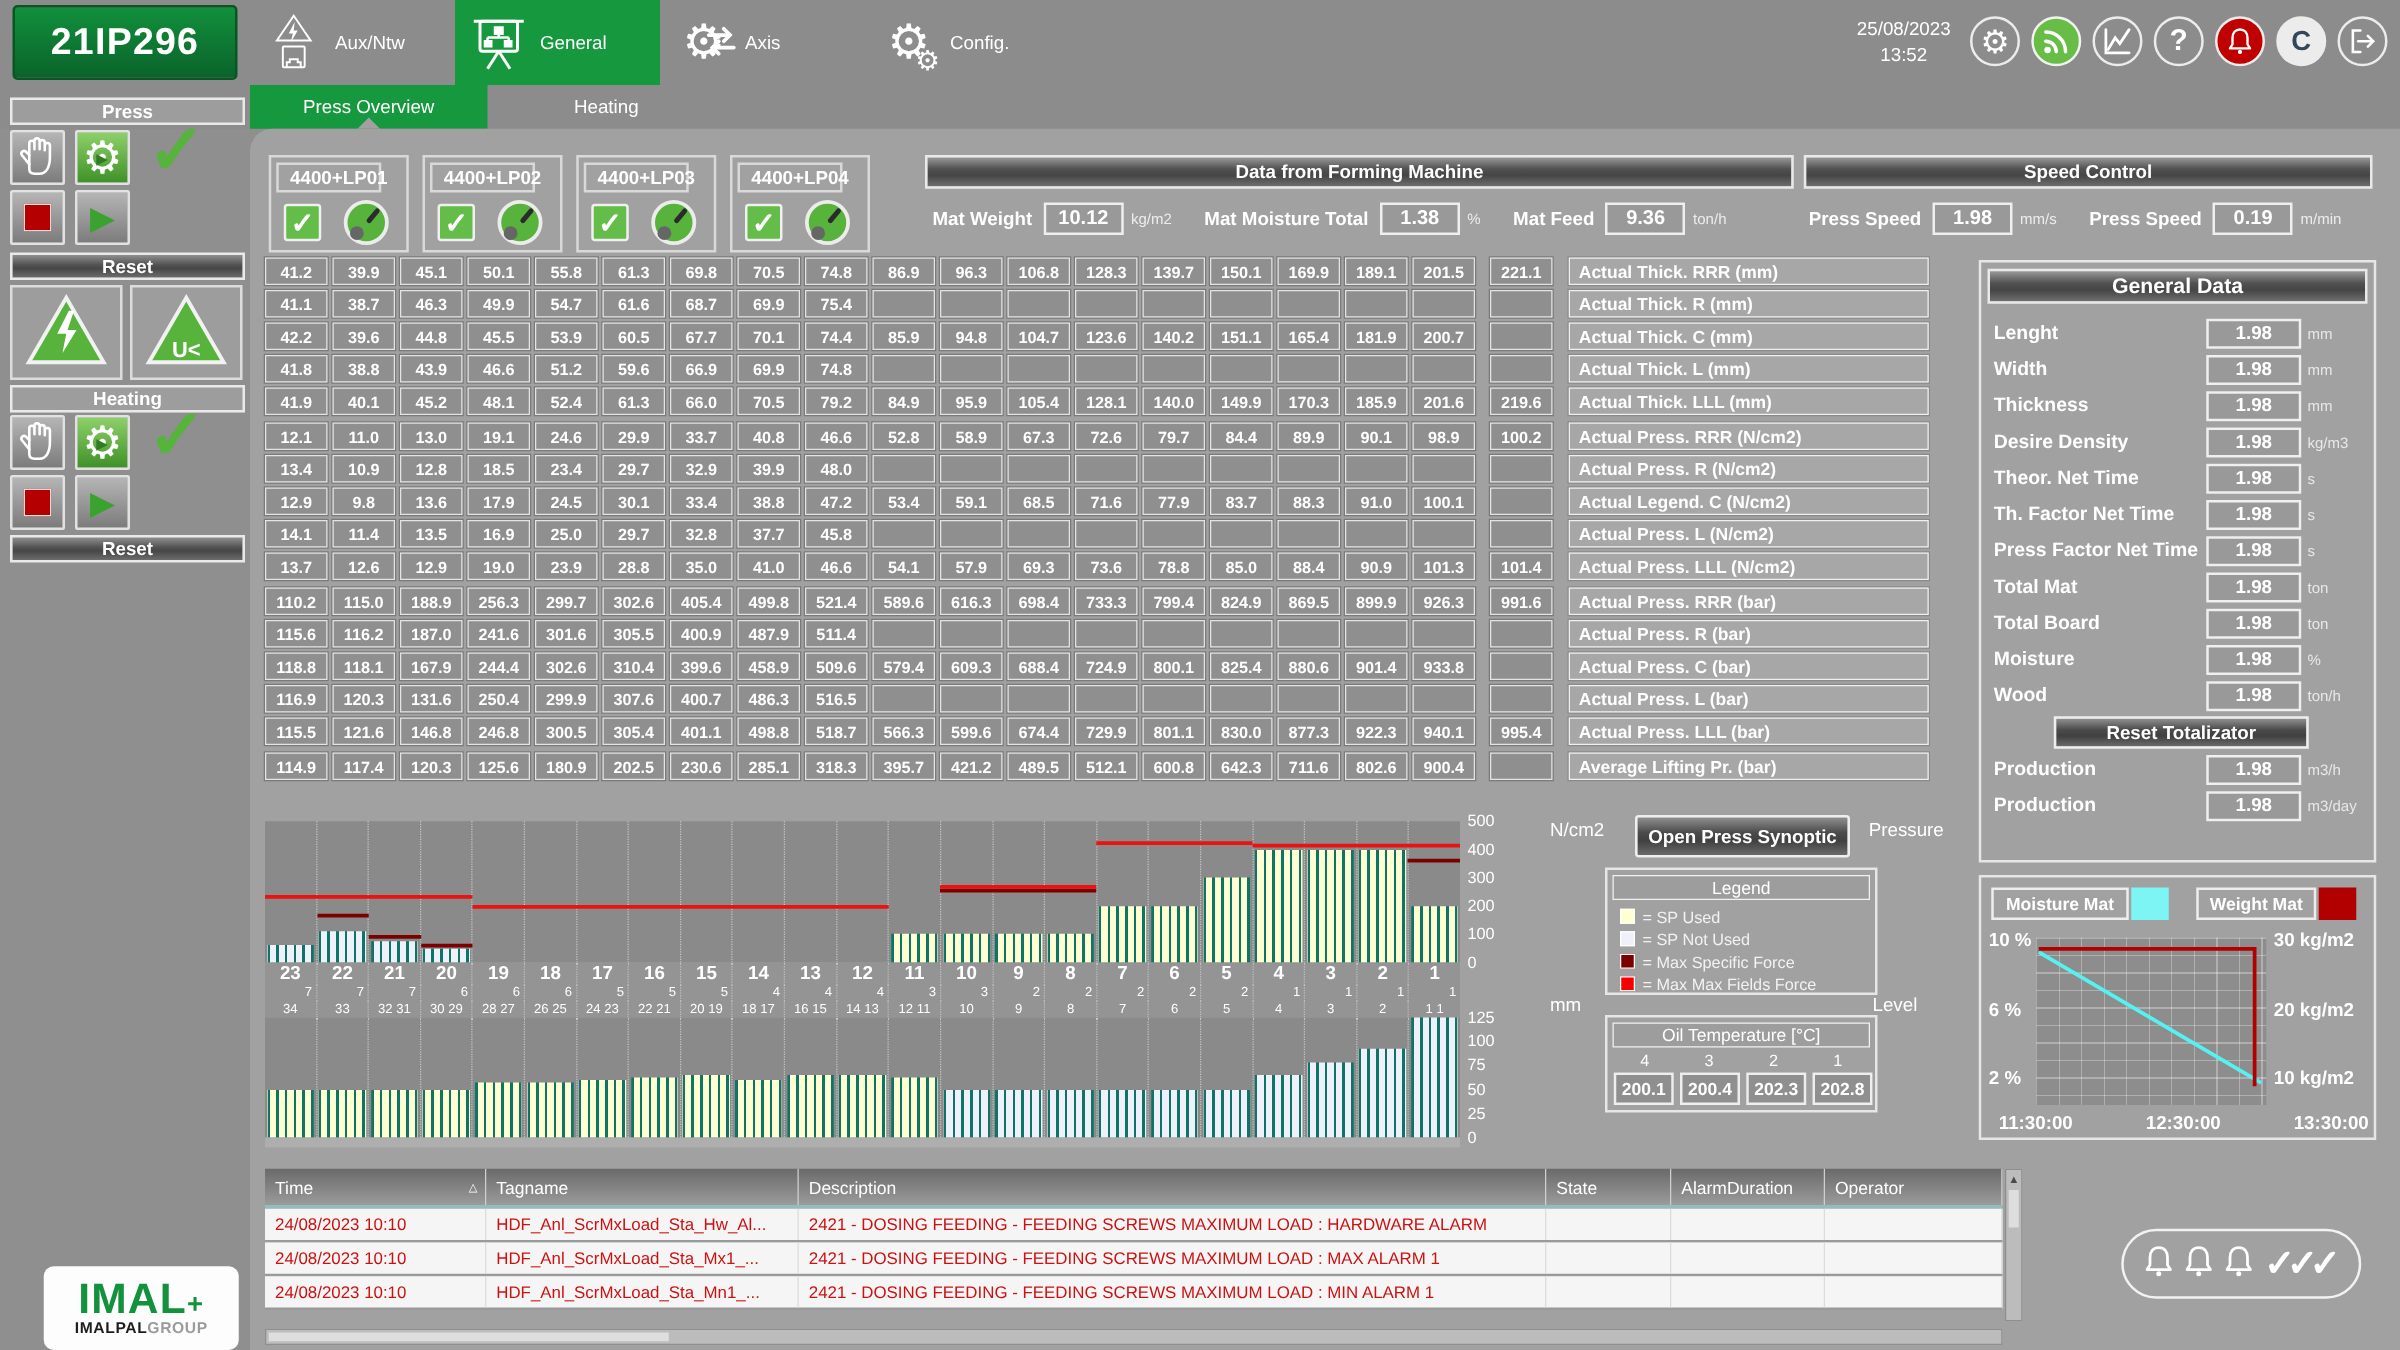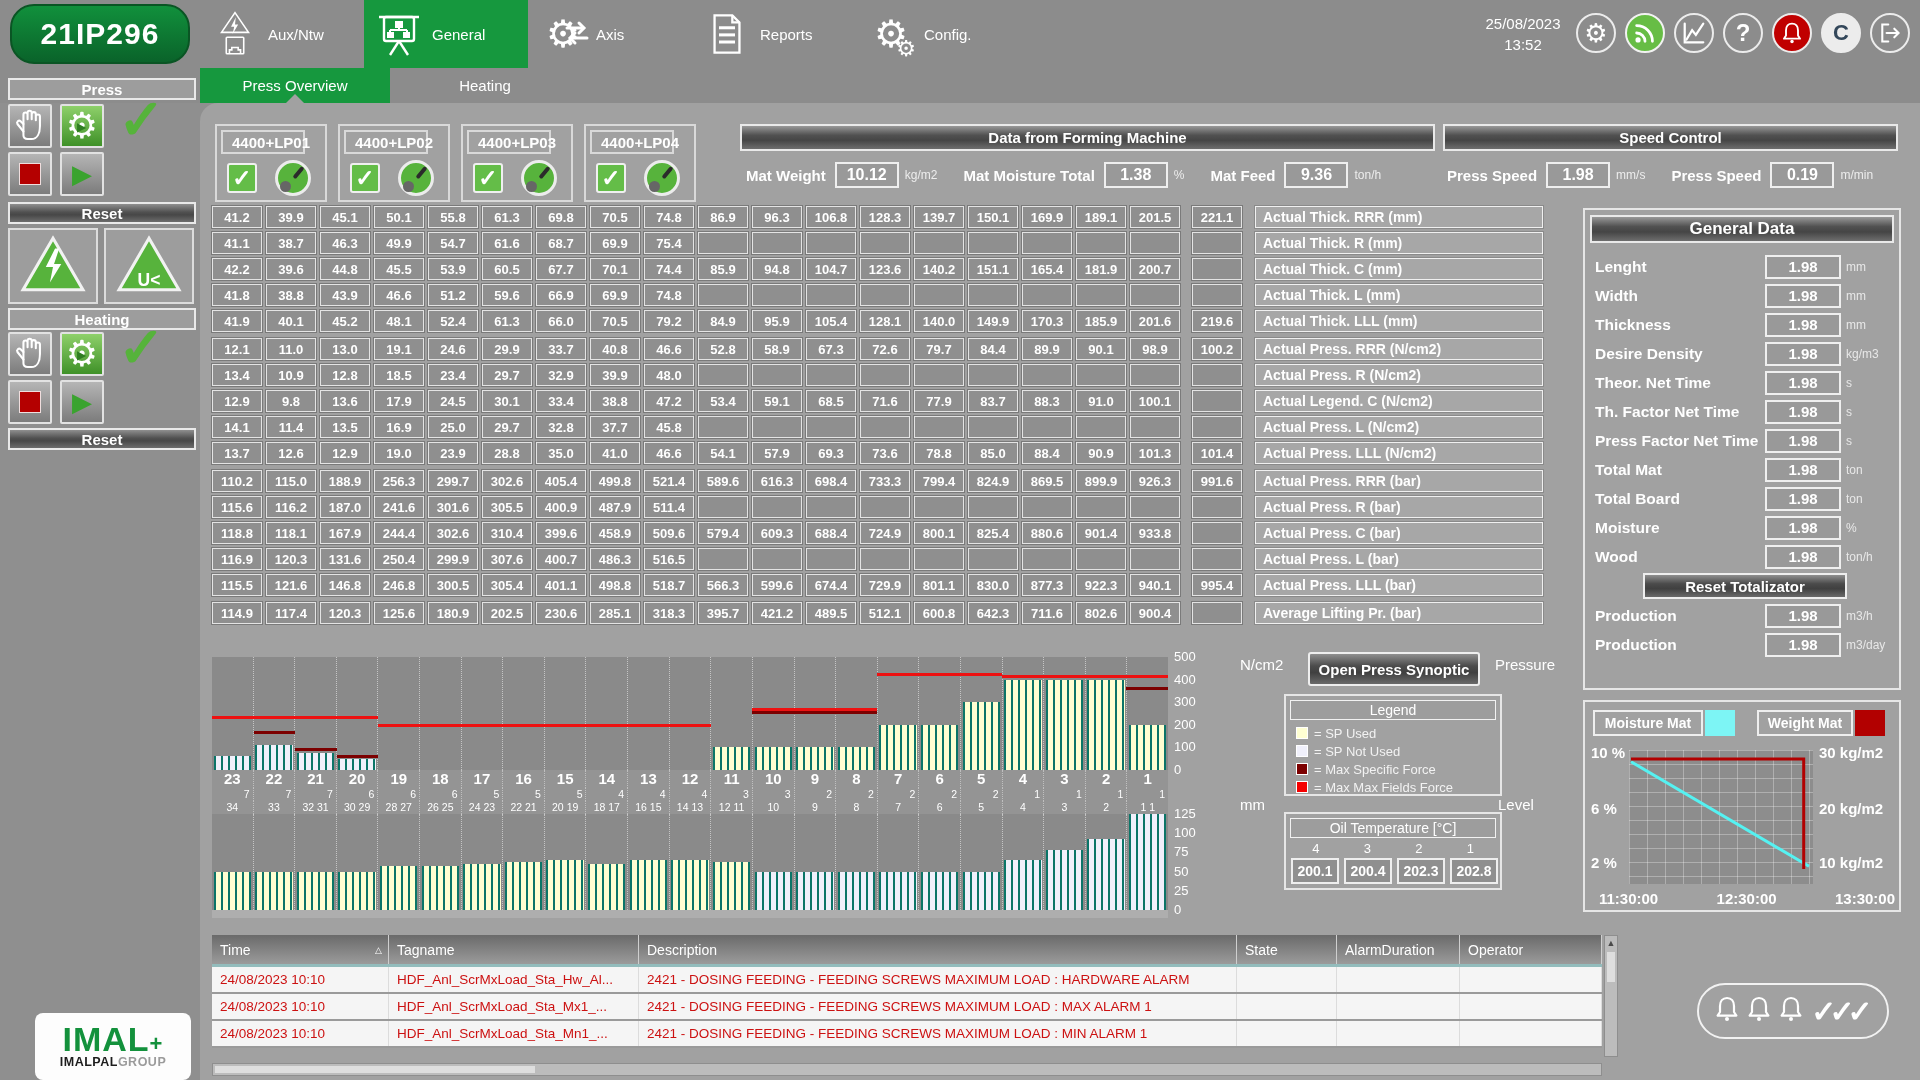--- a/index.html
+++ b/index.html
@@ -5,21 +5,21 @@
   * { margin:0; padding:0; box-sizing:border-box; }
   html,body { width:1920px; height:1080px; overflow:hidden; }
   body { font-family:"Liberation Sans", sans-serif; background:#8f8f8f; position:relative; color:#fff; }
   .abs { position:absolute; }
 
   
   .topbar { position:absolute; left:0; top:0; width:1920px; height:68px; background:#8c8c8c; }
   .subbar { position:absolute; left:0; top:68px; width:1920px; height:35px; background:#8c8c8c; }
   .content-panel { position:absolute; left:200px; top:103px; right:0; bottom:0; background:#a1a1a1; border-top-left-radius:18px; }
 
-  .logo { position:absolute; left:10px; top:4px; width:180px; height:60px; border-radius:24px;
+  .logo { position:absolute; left:10px; top:4px; width:180px; height:60px; border-radius:4px;
           background:linear-gradient(180deg,#11903c,#0a632a); border:2px solid #0a5524;
           display:flex; align-items:center; justify-content:center;
           font-size:30px; font-weight:bold; color:#fff; letter-spacing:1px; }
 
   .tabs { position:absolute; left:200px; top:0; height:68px; display:flex; }
   .tab { width:164px; height:68px; display:flex; align-items:center; gap:10px; padding-left:12px; cursor:pointer; }
   .tab.active { background:#16983e; }
   .tabicon { width:46px; height:48px; display:flex; align-items:center; justify-content:center; position:relative; }
   .tablabel { font-size:15px; color:#fff; }
   .gear-glyph { font-size:38px; color:#fff; line-height:1; }
@@ -230,34 +230,20 @@
           <svg style="position:absolute; right:-4px; top:10px" viewBox="0 0 26 26" width="26" height="26">
             <g fill="none" stroke="#fff" stroke-width="3" stroke-linecap="round">
               <path d="M3 8 h16"></path>
               <path d="M15 3 l5 5 -5 5"></path>
               <path d="M23 18 H7"></path>
               <path d="M11 13 l-5 5 5 5"></path>
             </g>
           </svg>
         </div>
         <div class="tablabel">Axis</div>
-      </div>
-      <div class="tab">
-        <div class="tabicon">
-          <svg viewBox="0 0 36 46" width="32" height="42">
-            <path d="M4 2 h20 l8 8 v34 h-28 z" fill="none" stroke="#fff" stroke-width="2.6"></path>
-            <path d="M24 2 v8 h8" fill="none" stroke="#fff" stroke-width="2.6"></path>
-            <g stroke="#fff" stroke-width="3.4">
-              <line x1="9" y1="16" x2="27" y2="16"></line>
-              <line x1="9" y1="24" x2="27" y2="24"></line>
-              <line x1="9" y1="32" x2="27" y2="32"></line>
-            </g>
-          </svg>
-        </div>
-        <div class="tablabel">Reports</div>
       </div>
       <div class="tab">
         <div class="tabicon">
           <span class="gear-glyph">⚙</span>
           <span class="gear-glyph small">⚙</span>
         </div>
         <div class="tablabel">Config.</div>
       </div>
     </div>
   <div class="datetime">

